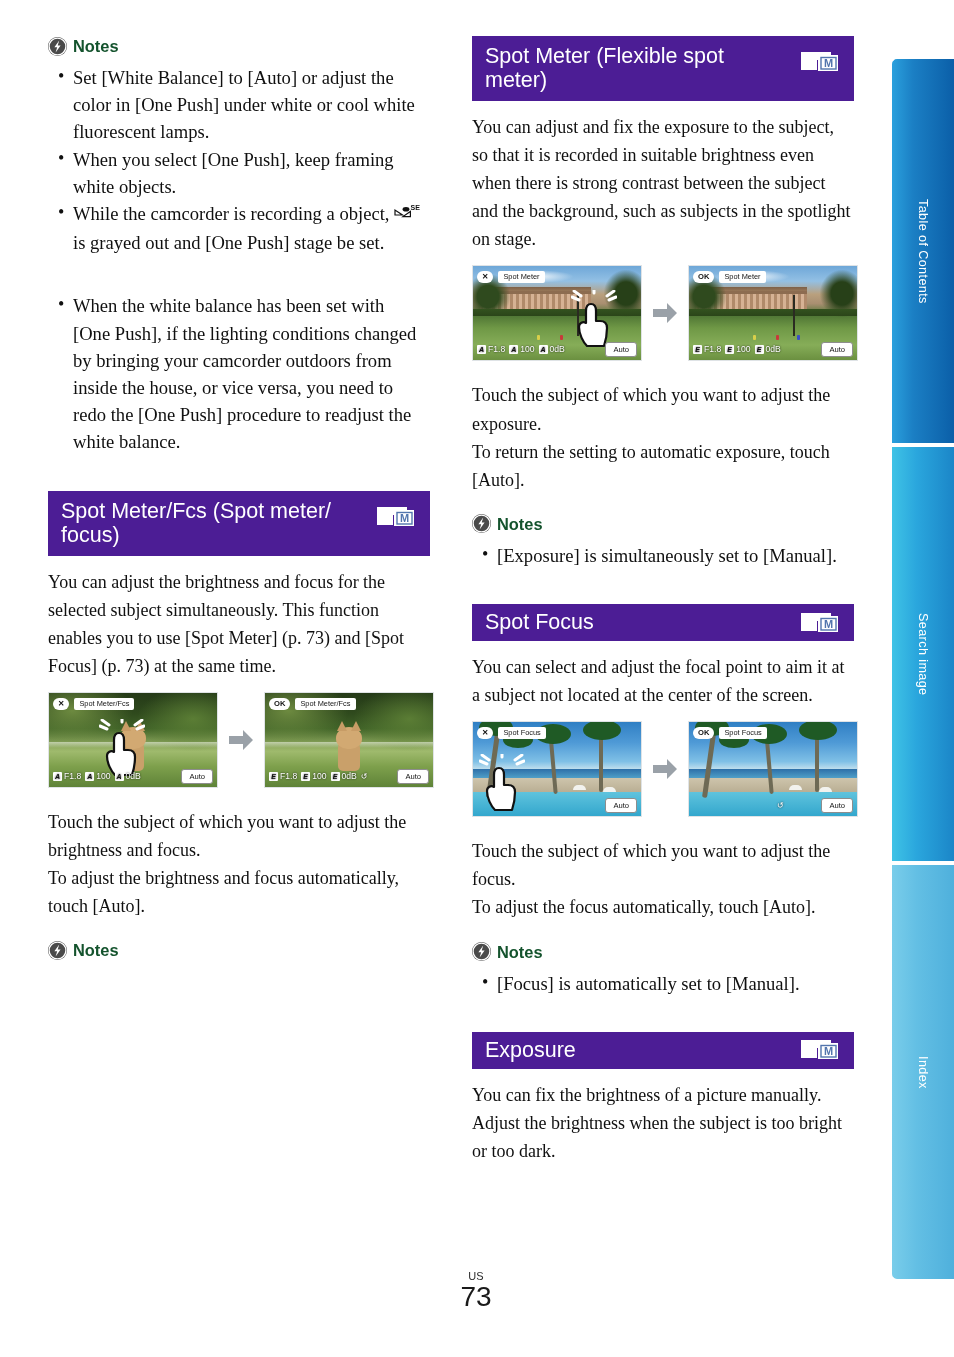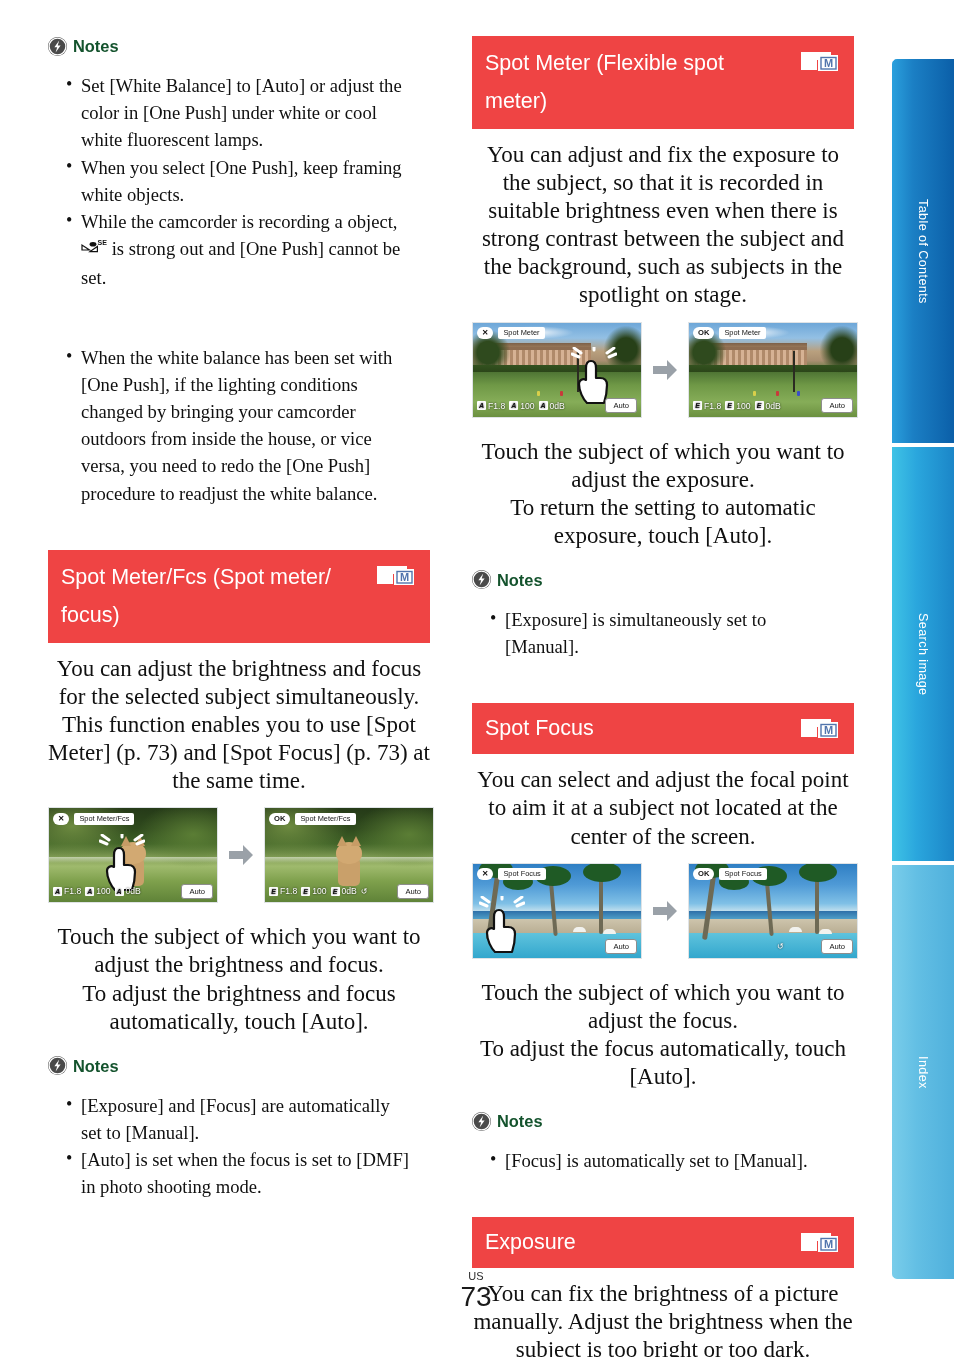--- a/index.html
+++ b/index.html
@@ -14,24 +14,24 @@
   }
   .page{position:absolute;inset:0;}
 
   
   .col{position:absolute;top:36px;width:382px;}
   .col-left{left:48px;}
   .col-right{left:472px;}
 
   
   p.body{
-    font-size:23px;
+    font-size:18px;
     line-height:28.1px;
     margin:0 0 0 0;
-    text-align:center;
+    text-align:left;
   }
   .gap-sm{height:12px;}
   .gap-md{height:20px;}
   .gap-lg{height:27px;}
 
   
   .callout-head{
     display:flex;align-items:center;
     gap:6px;
     margin:0 0 2px 0;
@@ -54,42 +54,42 @@
     border-right:2.6px solid transparent;
     border-top:0;
   }
   .bolt{
     position:absolute;left:0;top:0;width:19px;height:19px;
   }
   .badge-tips{background:#3b6cb5;}
 
   ul.bullets{
     list-style:none;
-    margin:16px;padding:0;
+    margin:8px;padding:0;
   }
   ul.bullets li{
     position:relative;
     padding-left:17px;
     font-size:18.6px;
     line-height:27.2px;
     margin:0;
   }
   ul.bullets li::before{
     content:"\2022";
     position:absolute;left:2px;top:-1px;
     font-size:18px;
   }
 
   
   .sec-head{
-    background:#ef4444;
+    background:#4c1d95;
     color:#ffffff;
     font-family:"Liberation Sans", sans-serif;
     font-size:21.5px;
-    line-height:38px;
+    line-height:24px;
     padding:8px 62px 9px 13px;
     position:relative;
     box-sizing:border-box;
   }
   .sec-head.two-line{min-height:62px;}
   .sec-head.one-line{min-height:34px;padding-top:6px;padding-bottom:7px;}
 
   
   .m-badge{
     position:absolute;right:10px;top:50%;
@@ -367,21 +367,21 @@
         <li>
           <span>While the camcorder is recording a object,</span>
           <span class="setmark">
             <svg width="26" height="18" viewBox="0 0 26 18" aria-hidden="true">
               <path d="M1 11 L8.5 11 L1 6 Z" fill="none" stroke="#111" stroke-width="1.2"></path>
               <ellipse cx="12" cy="5.2" rx="3.4" ry="2.3" fill="#111"></ellipse>
               <path d="M9 12.6 L16.4 12.6 L16.4 7.4 Z" fill="none" stroke="#111" stroke-width="1.2"></path>
               <text x="16.5" y="6.2" font-family="Liberation Sans, sans-serif" font-size="7" font-weight="bold" fill="#111">SET</text>
             </svg>
           </span>
-          <span>is strong out and [One Push] cannot be set.</span>
+          <span>is grayed out and [One Push] stage be set.</span>
         </li>
       </ul>
     </div>
 
     <div class="gap-md"></div>
 
     <div>
       <ul class="bullets">
         <li>When the white balance has been set with [One Push], if the lighting conditions changed by bringing your camcorder outdoors from inside the house, or vice versa, you need to redo the [One Push] procedure to readjust the white balance.</li>
       </ul>
@@ -496,24 +496,20 @@
     <div>
       <div class="callout-head notes">
         <span class="badge-icon badge-notes">
           <svg class="bolt" viewBox="0 0 19 19" aria-hidden="true">
             <circle cx="9.5" cy="9.5" r="8.4" fill="none" stroke="#ffffff" stroke-width="1.3"></circle>
             <path d="M11.2 3.6 L6.4 10.2 L9.2 10.2 L7.6 15.6 L12.6 8.6 L9.7 8.6 Z" fill="#ffffff"></path>
           </svg>
         </span>
         <span>Notes</span>
       </div>
-      <ul class="bullets">
-        <li>[Exposure] and [Focus] are automatically set to [Manual].</li>
-        <li>[Auto] is set when the focus is set to [DMF] in photo shooting mode.</li>
-      </ul>
     </div>
 
   </div>
 
   <div class="col col-right">
 
     <div class="sec-head two-line">
       <span>Spot Meter (Flexible spot meter)</span>
       <span class="m-badge">
         <svg width="44" height="26" viewBox="0 0 44 26" aria-hidden="true">

